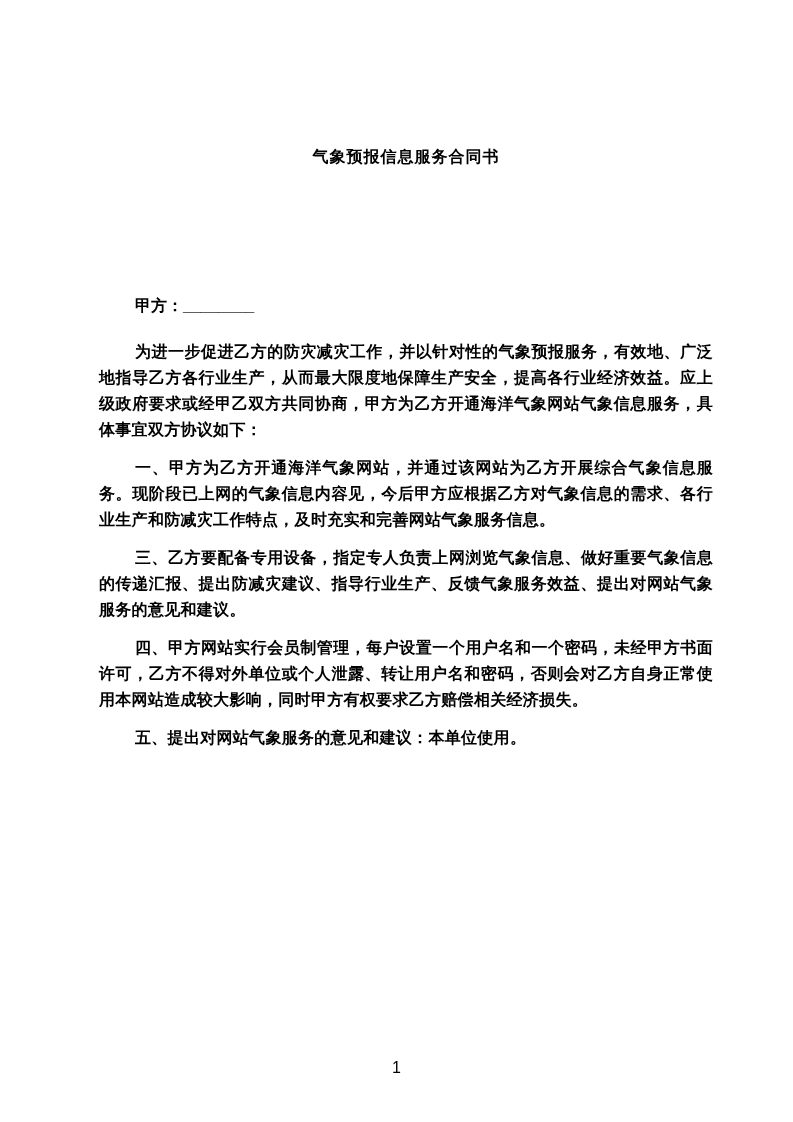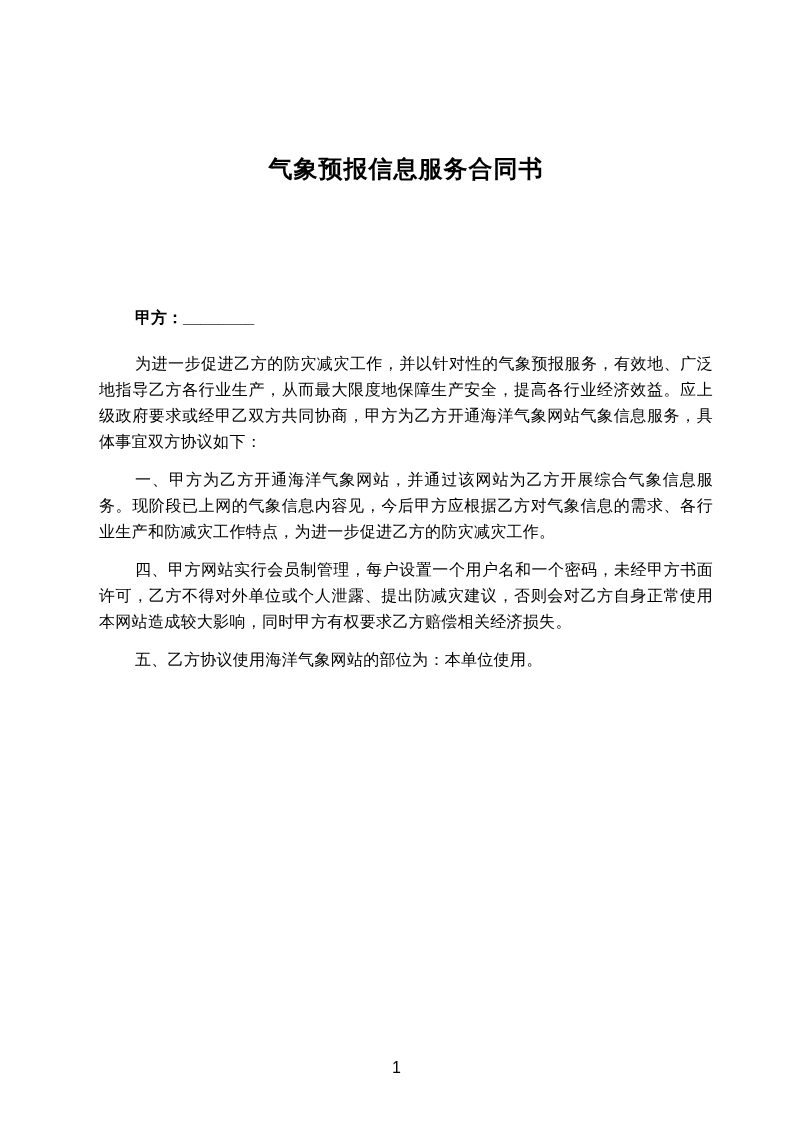--- a/index.html
+++ b/index.html
@@ -13,23 +13,23 @@
     height: 1122px;
     margin: 0;
     background: #ffffff;
     color: #000000;
     font-family: "Liberation Sans", "DejaVu Sans", sans-serif;
     box-sizing: border-box;
     padding: 0 80px 0 99px;
     overflow: hidden;
   }
   .doc-title {
-    margin: 12px;
+    margin: 0;
     padding-top: 141px;
-    font-size: 24px;
+    font-size: 16px;
     line-height: 31px;
     font-weight: bold;
     text-align: center;
     letter-spacing: 1px;
   }
   .party-line {
     font-size: 16px;
     line-height: 26px;
     padding-left: 36px;
     font-weight: 600;
@@ -39,21 +39,21 @@
   .party-b { margin-top: 29px; }
   .party-blank {
     letter-spacing: 0;
   }
   .para {
     margin: 12px 0 0 0;
     font-size: 16px;
     line-height: 26px;
     text-align: justify;
     text-indent: 36px;
-    font-weight: 400;
+    font-weight: 700;
     letter-spacing: 0.3px;
   }
   .para-intro { margin-top: 20px; }
   .page-number {
     position: absolute;
     left: 0;
     right: 0;
     bottom: 44px;
     text-align: center;
     font-size: 16px;
@@ -68,23 +68,24 @@
 
   <h1 class="doc-title">气象预报信息服务合同书</h1>
 
   <div class="party-line party-a">
     <span>甲方：</span><span class="party-blank">________</span>
   </div>
 
 
   <p class="para para-intro">为进一步促进乙方的防灾减灾工作，并以针对性的气象预报服务，有效地、广泛地指导乙方各行业生产，从而最大限度地保障生产安全，提高各行业经济效益。应上级政府要求或经甲乙双方共同协商，甲方为乙方开通海洋气象网站气象信息服务，具体事宜双方协议如下：</p>
 
-  <p class="para">一、甲方为乙方开通海洋气象网站，并通过该网站为乙方开展综合气象信息服务。现阶段已上网的气象信息内容见，今后甲方应根据乙方对气象信息的需求、各行业生产和防减灾工作特点，为进一步促进乙方的防灾减灾工作。</p>
+  <p class="para">一、甲方为乙方开通海洋气象网站，并通过该网站为乙方开展综合气象信息服务。现阶段已上网的气象信息内容见，今后甲方应根据乙方对气象信息的需求、各行业生产和防减灾工作特点，及时充实和完善网站气象服务信息。</p>
 
 
+  <p class="para">三、乙方要配备专用设备，指定专人负责上网浏览气象信息、做好重要气象信息的传递汇报、提出防减灾建议、指导行业生产、反馈气象服务效益、提出对网站气象服务的意见和建议。</p>
 
-  <p class="para">四、甲方网站实行会员制管理，每户设置一个用户名和一个密码，未经甲方书面许可，乙方不得对外单位或个人泄露、提出防减灾建议，否则会对乙方自身正常使用本网站造成较大影响，同时甲方有权要求乙方赔偿相关经济损失。</p>
+  <p class="para">四、甲方网站实行会员制管理，每户设置一个用户名和一个密码，未经甲方书面许可，乙方不得对外单位或个人泄露、转让用户名和密码，否则会对乙方自身正常使用本网站造成较大影响，同时甲方有权要求乙方赔偿相关经济损失。</p>
 
-  <p class="para">五、乙方协议使用海洋气象网站的部位为：本单位使用。</p>
+  <p class="para">五、提出对网站气象服务的意见和建议：本单位使用。</p>
 
   <div class="page-number">1</div>
 
 </div>
 
 </body></html>

